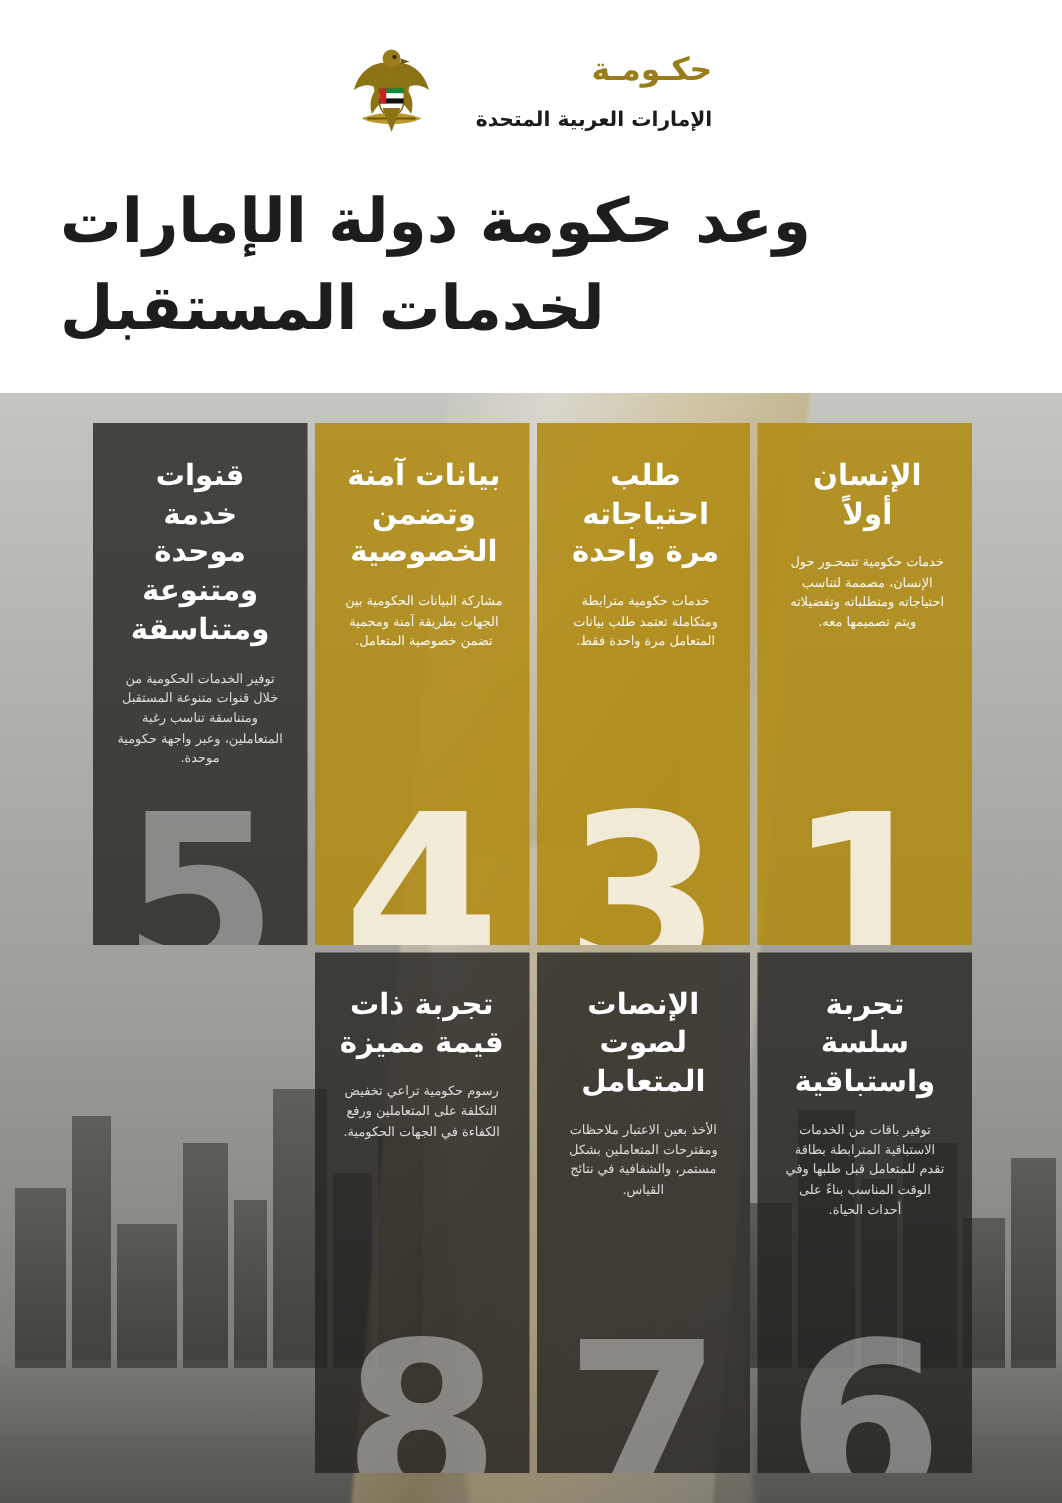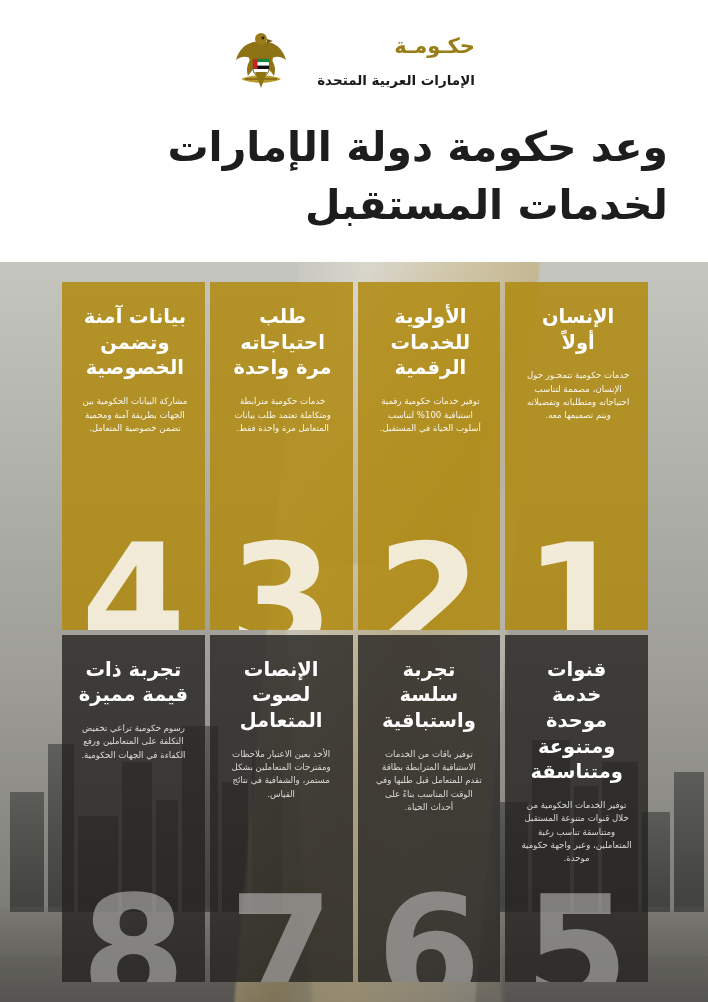--- a/index.html
+++ b/index.html
@@ -59,21 +59,21 @@
     letter-spacing: 0.5px;
   }
   .gov-text .line2 {
     font-size: 13.5px;
     font-weight: bold;
     color: #1b1b1b;
     margin-top: 15px;
   }
 
   .main-title {
-    text-align: right;
+    text-align: left;
     color: #1d1d1d;
     font-weight: bold;
     font-size: 41px;
     line-height: 1.42;
     margin-top: 22px;
     padding: 0 40px;
     letter-spacing: -0.5px;
   }
   .main-title .t2 { display: block; }
 
@@ -274,25 +274,20 @@
   </div>
 
   <div class="grid">
 
     <div class="card gold">
       <div class="card-title">الإنسان أولاً</div>
       <div class="card-desc">خدمات حكومية تتمحـور حول الإنسان، مصممة لتناسب احتياجاته ومتطلباته وتفضيلاته ويتم تصميمها معه.</div>
       <div class="card-num">1</div>
     </div>
 
-    <div class="card gold">
-      <div class="card-title">الأولوية للخدمات الرقمية</div>
-      <div class="card-desc">توفير خدمات حكومية رقمية استباقية 100% لتناسب أسلوب الحياة في المستقبل.</div>
-      <div class="card-num">2</div>
-    </div>
 
     <div class="card gold">
       <div class="card-title">طلب احتياجاته مرة واحدة</div>
       <div class="card-desc">خدمات حكومية مترابطة ومتكاملة تعتمد طلب بيانات المتعامل مرة واحدة فقط.</div>
       <div class="card-num">3</div>
     </div>
 
     <div class="card gold">
       <div class="card-title">بيانات آمنة وتضمن الخصوصية</div>
       <div class="card-desc">مشاركة البيانات الحكومية بين الجهات بطريقة آمنة ومحمية تضمن خصوصية المتعامل.</div>

